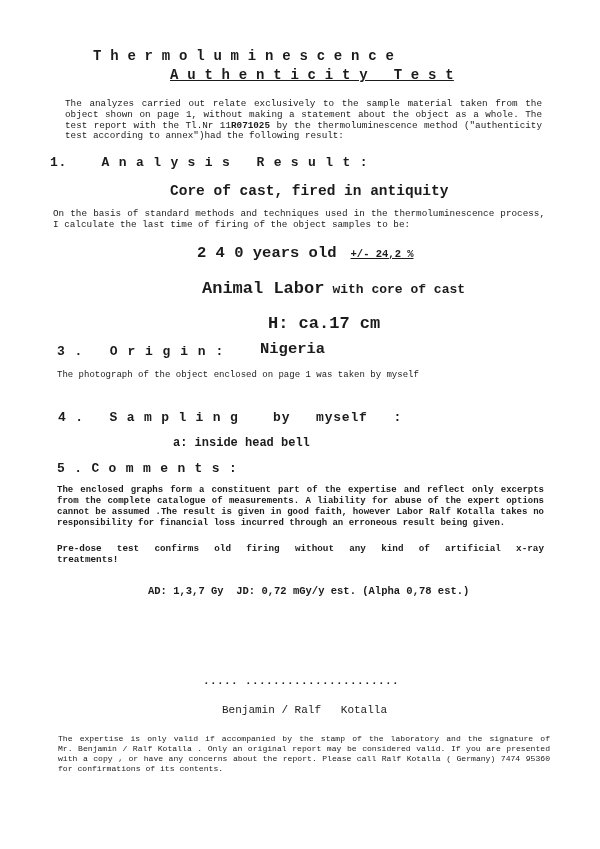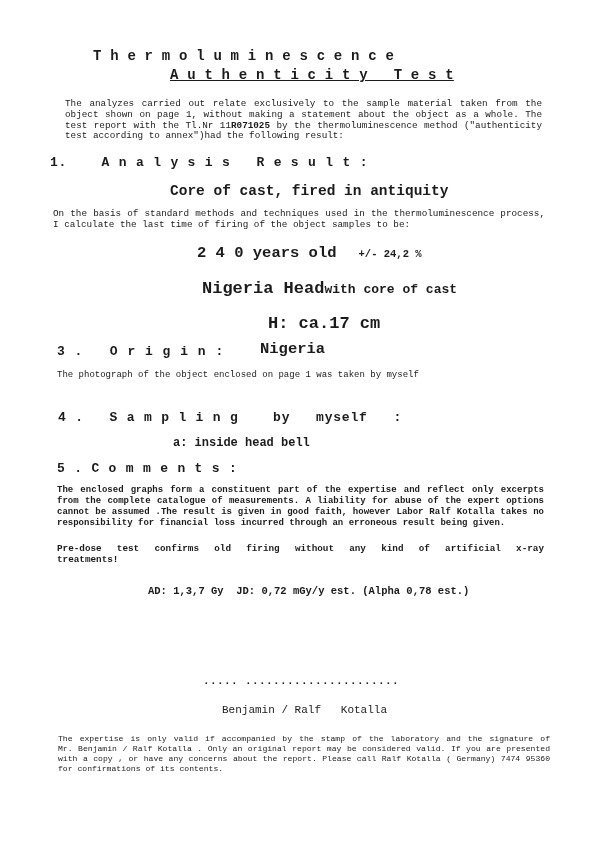--- a/index.html
+++ b/index.html
@@ -30,23 +30,23 @@
   .para .tline.just { text-align: justify; text-align-last: justify; }
 
   .intro-para    { font-size: 9.3px; line-height: 10.8px; width: 477px; }
   .basis-para    { font-size: 9.3px; line-height: 11px;   width: 492px; }
   .comments-para { font-size: 9px;   line-height: 10.9px; width: 487px; }
   .predose-para  { font-size: 9.3px; line-height: 11px;   width: 487px; font-weight: bold; }
   .footer-para   { font-size: 8.1px; line-height: 10.1px; width: 492px; }
 
   .result-line   { font-size: 14.5px; font-weight: bold; white-space: pre; }
   .age-main      { font-size: 15.5px; font-weight: bold; white-space: pre; }
-  .age-tol       { font-size: 10.5px; font-weight: bold; margin-left: 22px; white-space: pre; }
+  .age-tol       { font-size: 10.5px; font-weight: bold; margin-left: 14px; white-space: pre; text-decoration: underline; }
   .obj-main      { font-size: 17px;   font-weight: bold; white-space: pre; }
-  .obj-suffix    { font-size: 13px;   font-weight: bold; white-space: pre; }
+  .obj-suffix    { font-size: 13px;   font-weight: bold; margin-left: 8px; white-space: pre; }
   .height-line   { font-size: 17px;   font-weight: bold; white-space: pre; }
   .origin-value  { font-size: 15.5px; font-weight: bold; white-space: pre; }
   .sample-line   { font-size: 12px;   font-weight: bold; white-space: pre; margin-left: 36px; }
   .small-note    { font-size: 9px;    white-space: pre; }
   .dose-line     { font-size: 10.5px; font-weight: bold; white-space: pre; }
   .sig-dots      { font-size: 11px;   font-weight: bold; white-space: pre; letter-spacing: 0.4px; }
   .sig-name      { font-size: 11px;   white-space: pre; }
 </style>
 </head>
 <body>
@@ -70,21 +70,21 @@
   <div class="abs para basis-para" style="left:53px; top:208px;">
       <div class="tline just">On the basis of standard methods and techniques used in the  thermoluminescence process,</div>
       <div class="tline">I calculate the last time of firing of the object samples to be:</div>
     </div>
 
   <div class="abs" style="left:197px; top:244px;">
     <span class="age-main">2 4 0 years old</span><span class="age-tol">+/- 24,2 %</span>
   </div>
 
   <div class="abs" style="left:202px; top:279px;">
-    <span class="obj-main">Nigeria Head</span><span class="obj-suffix">with core of cast</span>
+    <span class="obj-main">Animal Labor</span><span class="obj-suffix">with core of cast</span>
   </div>
 
   <div class="abs height-line" style="left:268px; top:314px;">H: ca.17 cm</div>
 
   <div class="abs sec-heading" style="left:57px; top:344px; letter-spacing:1px;">3 .   O r i g i n :</div>
   <div class="abs origin-value" style="left:260px; top:340px;">Nigeria</div>
 
   <div class="abs small-note" style="left:57px; top:370px;">The photograph of the object enclosed on page 1 was taken by myself</div>
 
   <div class="abs sec-heading" style="left:58px; top:410px;">4 .   S a m p l i n g    by   myself   :</div>

